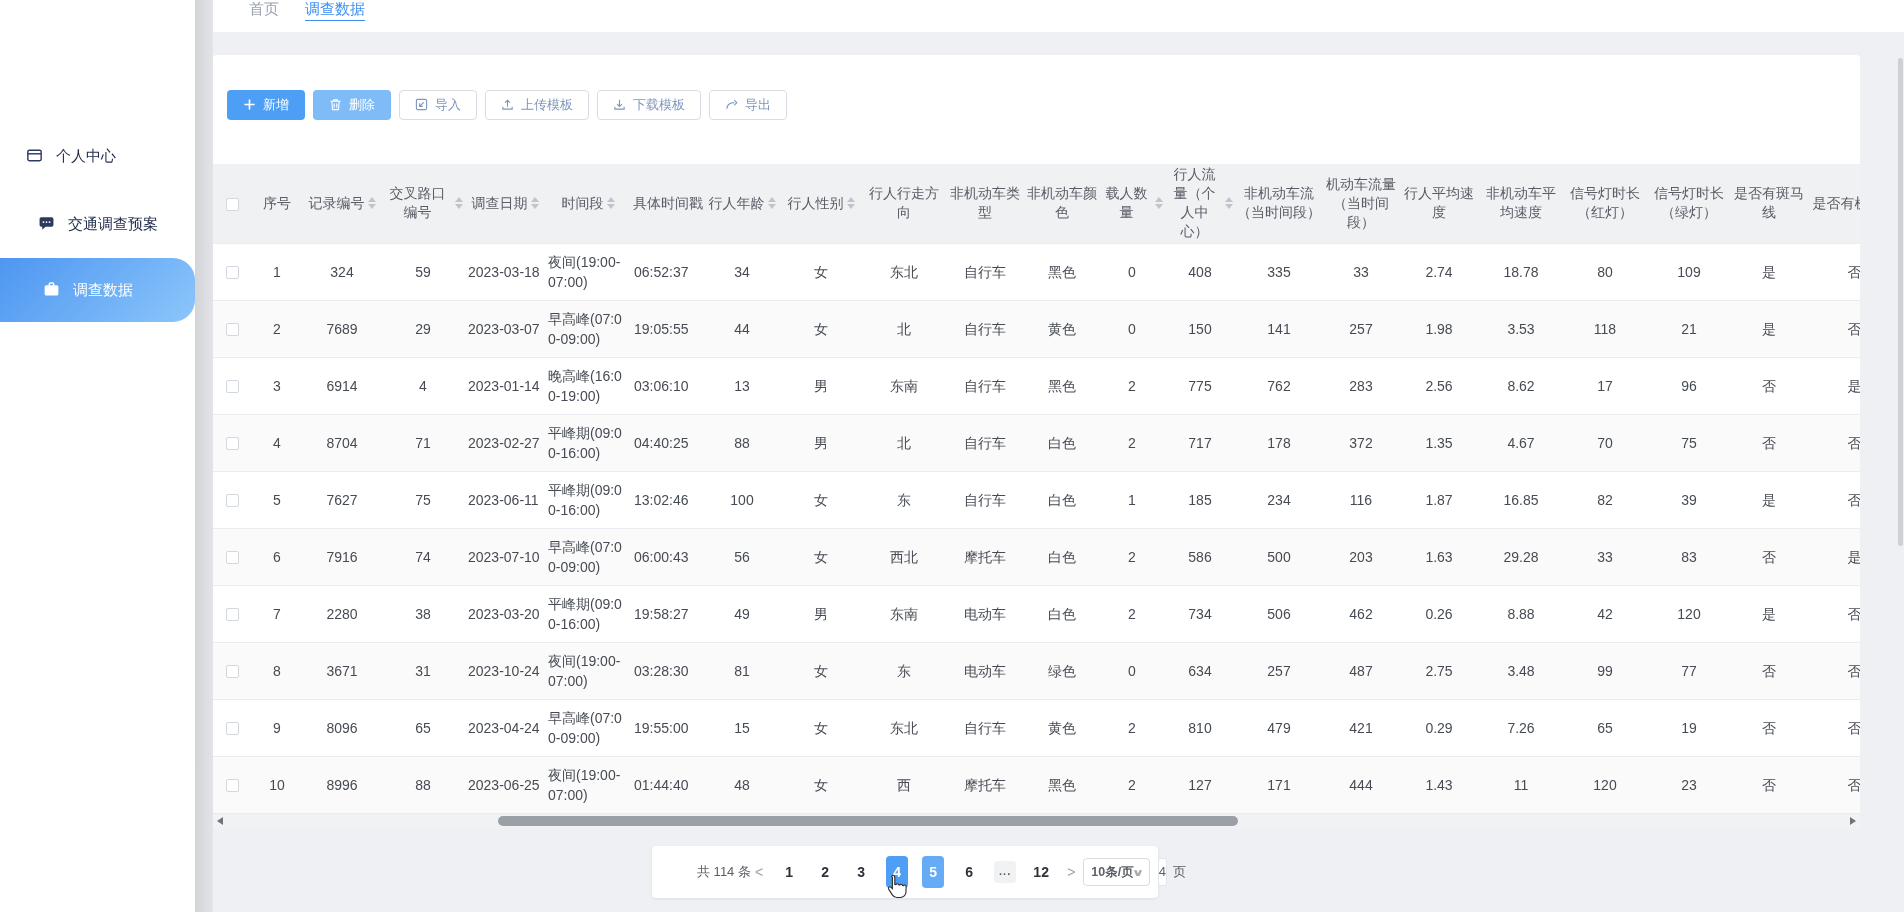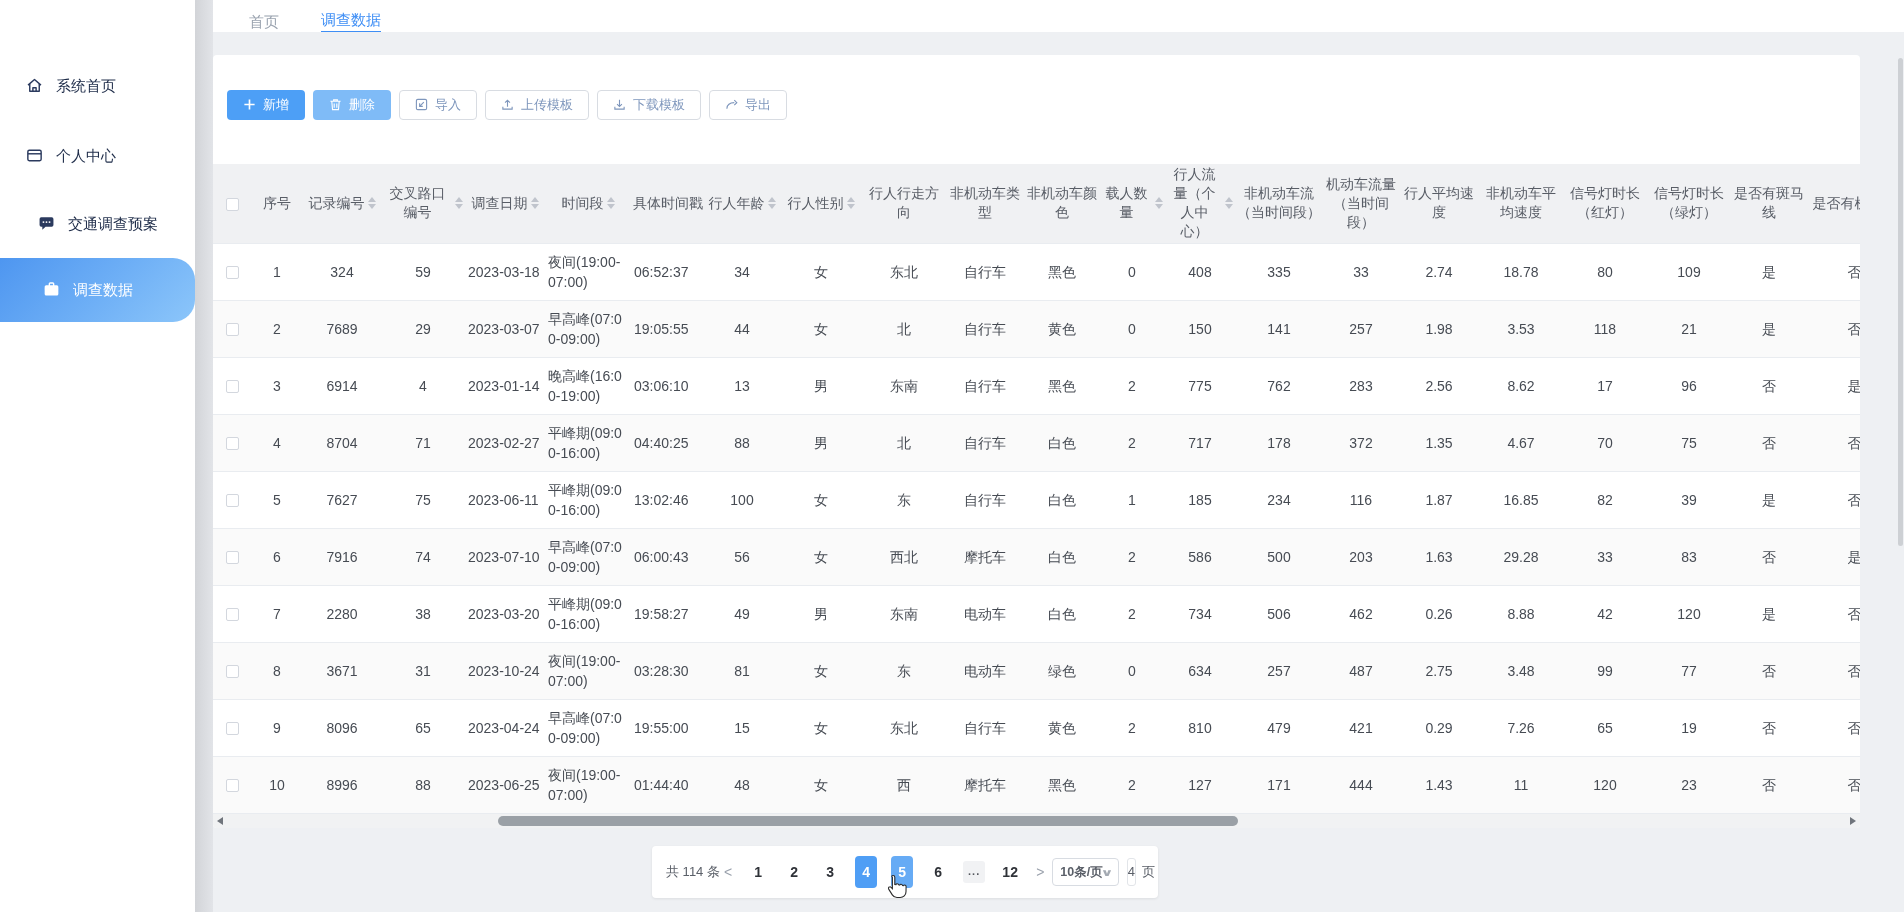--- a/index.html
+++ b/index.html
@@ -16,21 +16,21 @@
   .side-item .icon { display:inline-flex; width:20px; height:20px; color:#2b3a5e; }
   .side-item.lvl1 { padding-left:25px; }
   .side-item.lvl2 { padding-left:37px; }
   .side-item.active { padding-left:42px; color:#fff;
     background:linear-gradient(135deg,#4e96f0 0%,#6fb0f6 55%,#8cc6fa 100%);
     border-radius:0 22px 22px 0; }
   .side-item.active .icon { color:#fff; }
 
   
   .crumbbar { position:absolute; left:211px; top:0; width:1693px; height:32px; background:#fff;
-    display:flex; align-items:flex-end; padding-left:38px; gap:42px; font-size:15px; }
+    display:flex; align-items:flex-start; padding-left:38px; gap:26px; font-size:15px; }
   .crumb { color:#9aa3af; }
   .crumb.current { color:#3e8ef5; border-bottom:1px solid #3e8ef5; padding-bottom:1px; cursor:pointer; }
 
   
   .card { position:absolute; left:213px; top:55px; width:1647px; height:773px;
     background:#fff; border-radius:4px; overflow:hidden; }
 
   
   .toolbar { position:absolute; left:14px; top:35px; display:flex; gap:8px; }
   .btn { height:30px; display:inline-flex; align-items:center; gap:6px; padding:0 15px;
@@ -68,21 +68,21 @@
   .harrow.r { right:4px; border-left:6px solid #70757c; }
 
   
   .vscroll { position:absolute; right:1px; top:58px; width:5px; height:488px;
     background:#cdd0d4; border-radius:3px; z-index:5; }
 
   
   .pagebar { position:absolute; left:652px; top:846px; width:506px; height:52px; background:#fff;
     border-radius:4px; box-shadow:0 1px 3px rgba(0,0,0,.08); display:flex; align-items:center;
     padding:0 14px; font-size:13px; color:#5b6069; z-index:4; }
-  .pg-total { margin-right:2px; white-space:nowrap; }
+  .pg-total { margin-right:2px; white-space:nowrap;margin-left:31px; }
   .pg-arrow { color:#9aa1ac; font-size:14px; padding:0 2px; cursor:pointer; }
   .pg-pages { display:flex; align-items:center; margin:0 6px; }
   .pg-num { min-width:22px; height:32px; line-height:32px; text-align:center; border-radius:4px;
     font-size:14px; font-weight:600; color:#2f3238; margin:0 7px; cursor:pointer; }
   .pg-num.active { background:#4f9ef5; color:#fff; }
   .pg-num.hovered { background:#66abf5; color:#fff; }
   .pg-num.ellipsis { background:#f1f2f4; color:#55585e; min-width:22px; height:22px; line-height:20px;
     font-size:11px; letter-spacing:1px; border-radius:3px; font-weight:700; }
   .pg-size { display:flex; align-items:center; justify-content:space-between; width:78px; height:28px;
     border:1px solid #d8dce2; border-radius:4px; padding:0 7px; font-size:12.5px; margin:0 6px; cursor:pointer; white-space:nowrap;font-weight:bold; }
@@ -92,30 +92,20 @@
 
   
   .cursor { position:absolute; left:884px; top:874px; z-index:9; pointer-events:none; }
 </style>
 </head>
 <body>
 
 <div class="page">
 
   <aside class="sidebar" id="sidebar">
-      <div class="side-item lvl1" style="top: 60px; height: 52px;">
-        <span class="icon">
-          <svg viewBox="0 0 20 20" width="19" height="19" fill="none" stroke="currentColor" stroke-width="1.5" stroke-linejoin="round">
-            <path d="M3.2 9.6 10 3.6l6.8 6"></path>
-            <path d="M5 8.4V16h10V8.4"></path>
-            <path d="M8.3 16v-3.6h3.4V16"></path>
-          </svg>
-        </span>
-        <span>系统首页</span>
-      </div>
       <div class="side-item lvl2" style="top: 198px; height: 52px;">
         <span class="icon">
           <svg viewBox="0 0 20 20" width="19" height="19">
             <path d="M4.5 3.5h11A1.8 1.8 0 0 1 17.3 5.3v6.4a1.8 1.8 0 0 1-1.8 1.8H9l-3.4 3v-3H4.5a1.8 1.8 0 0 1-1.8-1.8V5.3a1.8 1.8 0 0 1 1.8-1.8z" fill="currentColor"></path>
             <circle cx="6.8" cy="8.5" r="1" fill="#fff"></circle>
             <circle cx="10" cy="8.5" r="1" fill="#fff"></circle>
             <circle cx="13.2" cy="8.5" r="1" fill="#fff"></circle>
           </svg>
         </span>
         <span>交通调查预案</span>

